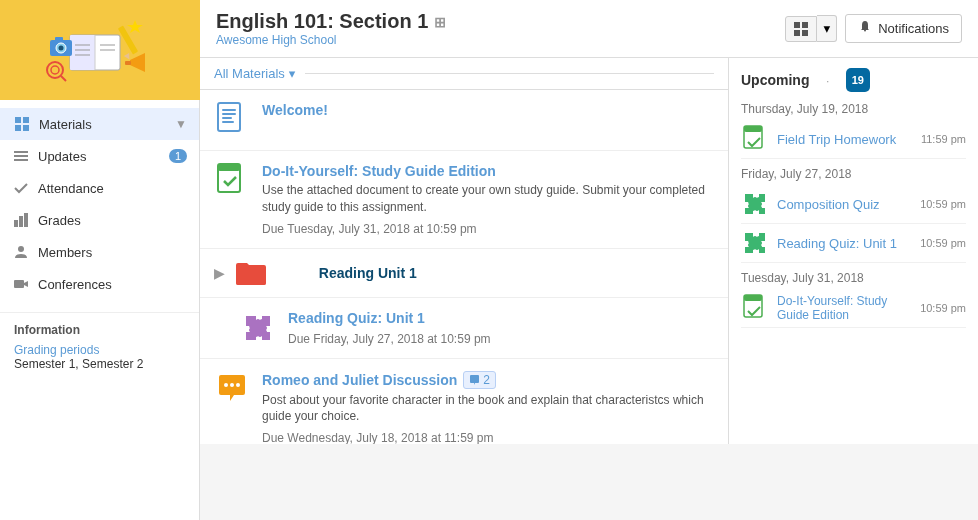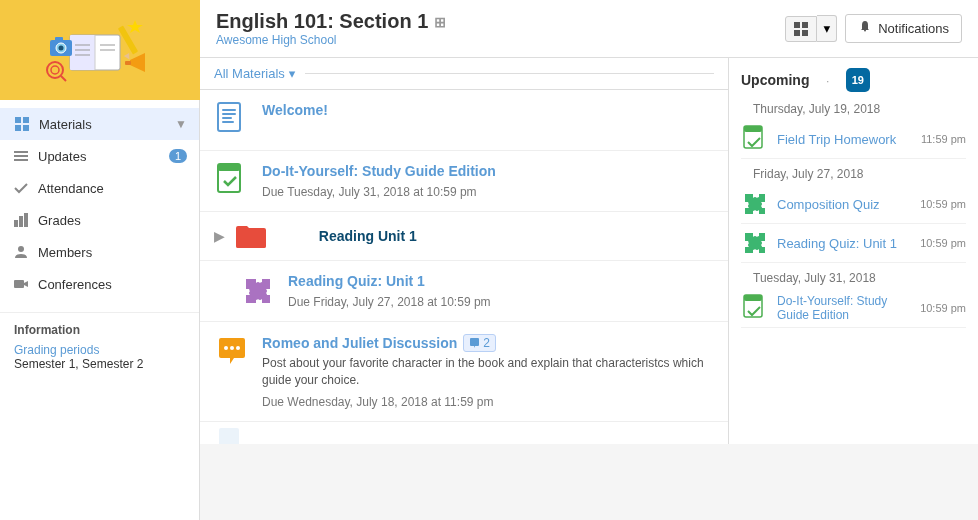--- a/index.html
+++ b/index.html
@@ -279,21 +279,21 @@
       display: flex;
       align-items: center;
       justify-content: center;
       color: #fff;
       font-size: 11px;
       font-weight: bold;
     }
     .upcoming-date {
       font-size: 12px;
       color: #777;
-      margin: 8px 0 4px 12px;
+      margin: 8px 0 4px 0;
       font-weight: normal;
     }
     .upcoming-item {
       display: flex;
       align-items: center;
       gap: 8px;
       padding: 5px 0;
       border-bottom: 1px solid #f0f0f0;
     }
     .upcoming-item-icon {
@@ -500,20 +500,21 @@
       <div class="material-item">
         <div class="material-icon">
           <svg width="32" height="36" viewBox="0 0 32 36">
             <rect x="2" y="1" width="22" height="28" rx="2" fill="#fff" stroke="#4caf50" stroke-width="2"></rect>
             <rect x="2" y="1" width="22" height="7" rx="2" fill="#4caf50"></rect>
             <polyline points="8,18 12,22 20,14" fill="none" stroke="#4caf50" stroke-width="2.5"></polyline>
           </svg>
         </div>
         <div class="material-content">
           <div class="material-title">Do-It-Yourself: Study Guide Edition</div>
+          <div class="material-desc">Use the attached document to create your own study guide. Submit your completed study guide to this assignment.</div>
           <div class="material-due">Due Tuesday, July 31, 2018 at 10:59 pm</div>
         </div>
       </div>
 
       <div class="folder-item">
         <span class="folder-arrow">▶</span>
         <div class="folder-icon">
           <svg width="32" height="28" viewBox="0 0 32 28">
             <path d="M1,6 Q1,4 3,4 L12,4 L14,6 L29,6 Q31,6 31,8 L31,24 Q31,26 29,26 L3,26 Q1,26 1,24 Z" fill="#e74c3c"></path>
             <path d="M1,8 L31,8 L31,24 Q31,26 29,26 L3,26 Q1,26 1,24 Z" fill="#e74c3c" opacity="0.8"></path>

